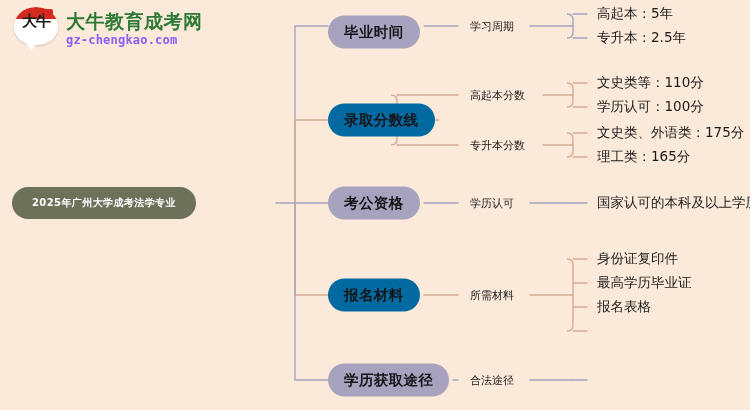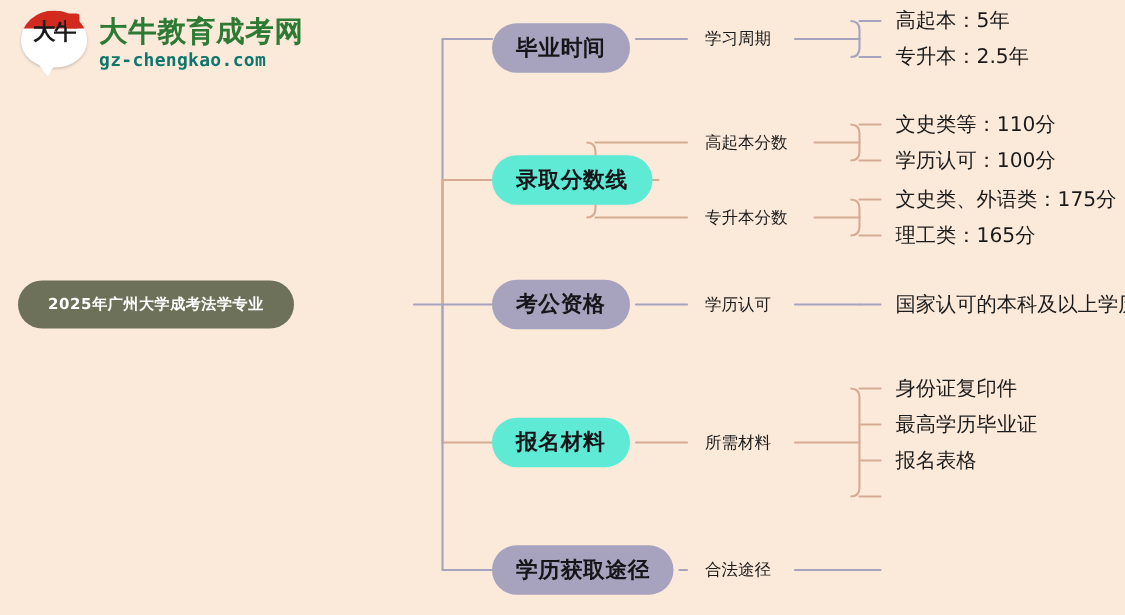--- a/index.html
+++ b/index.html
@@ -88,21 +88,21 @@
     font-size: 19px;
     font-weight: bold;
     color: #2c7a33;
     letter-spacing: 0.5px;
     line-height: 1.1;
     font-family: "DejaVu Sans", sans-serif;
   }
   .brand-url {
     font-size: 12px;
     font-weight: bold;
-    color: #0f766e;
+    color: #8b5cf6;
     letter-spacing: 0.2px;
     line-height: 1.1;
     font-family: "DejaVu Sans Mono", monospace;
   }
 
   
   .node {
     position: absolute;
     display: flex;
     align-items: center;
@@ -123,21 +123,21 @@
   .branch-node {
     padding: 7px 16px;
     border-radius: 18px;
     color: #16161a;
     font-size: 14.5px;
     font-weight: bold;
     letter-spacing: 0.4px;
     font-family: "DejaVu Sans", sans-serif;
   }
   .branch-purple { background: #a7a3be; }
-  .branch-tan    { background: #5eead4; }
+  .branch-tan    { background: #0369a1; }
 
   .sub-label, .leaf-label {
     position: absolute;
     transform: translateY(-50%);
     white-space: nowrap;
     color: #1b1b1b;
     font-family: "DejaVu Sans", sans-serif;
   }
   .sub-label { font-size: 11px; }
   .leaf-label { font-size: 13.5px; }

